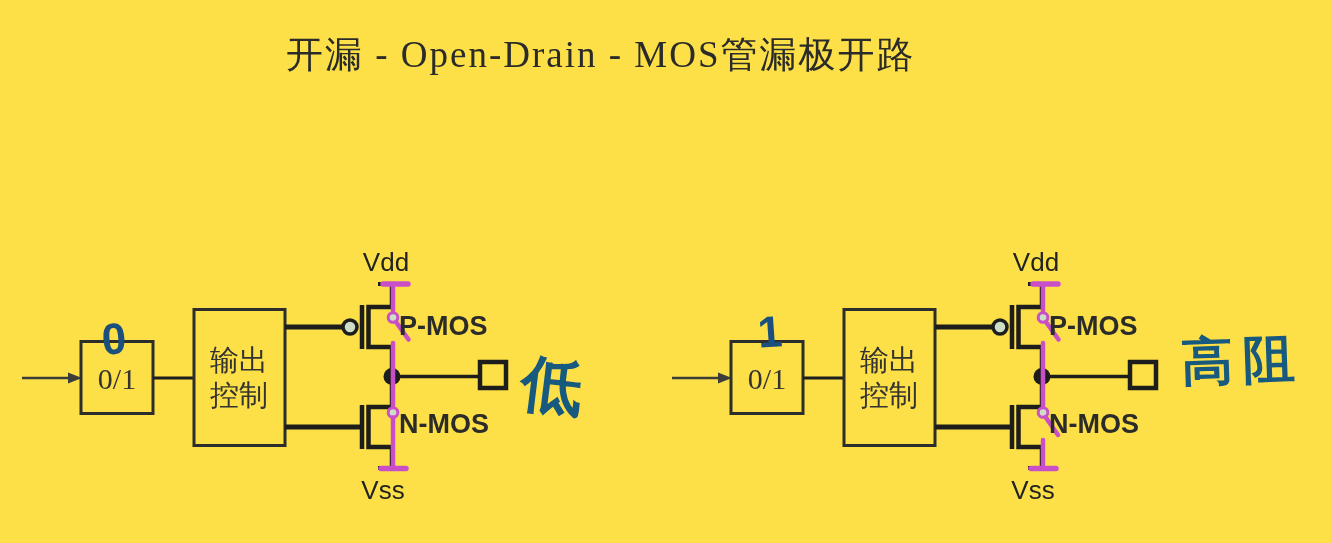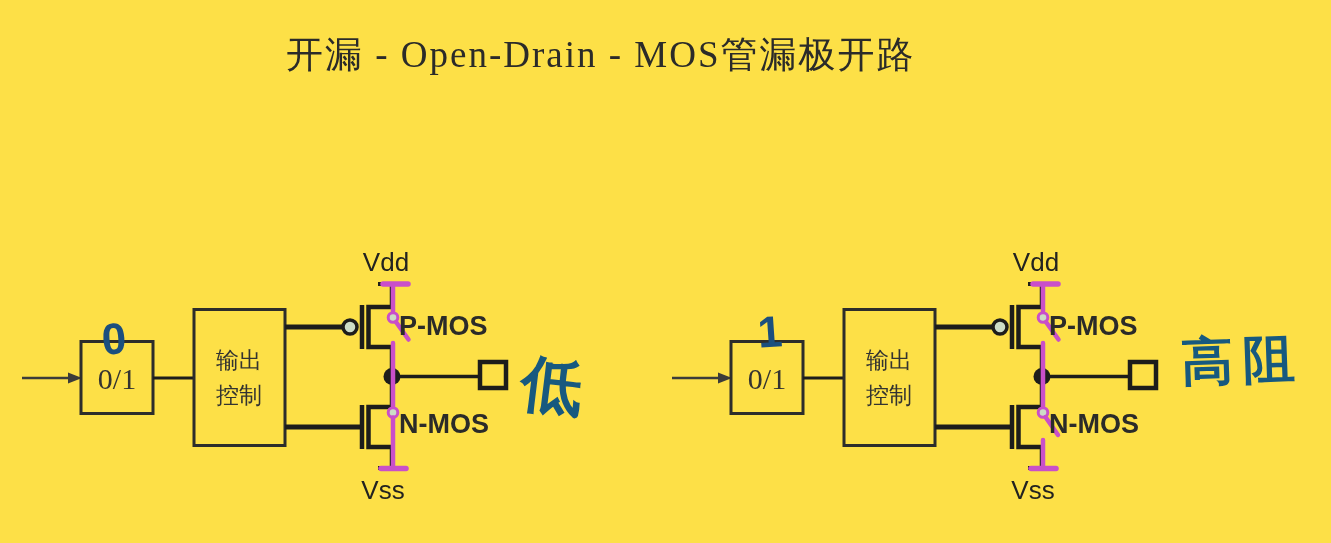--- a/index.html
+++ b/index.html
@@ -17,21 +17,21 @@
     font-size:37px;color:#2b2b29;letter-spacing:2px;white-space:nowrap;
   }
   svg.circuit-layer{position:absolute;left:0;top:0;}
   .label{position:absolute;transform:translate(-50%,-50%);color:#262624;white-space:nowrap;}
   .io-value{
     font-family:"Liberation Serif","DejaVu Serif",serif;
     font-size:30px;color:#333331;text-align:right;
   }
   .ctrl-label{
     font-family:"Liberation Serif","DejaVu Serif",serif;
-    font-size:23px;line-height:35px;color:#333331;text-align:center;
+    font-size:29px;line-height:35px;color:#333331;text-align:center;
   }
   .rail-label{font-size:26px;color:#222220;}
   .mos-label{transform:translate(0,-50%);font-size:27px;color:#2b2b29;font-weight:bold;}
   .hw{font-weight:bold;}
   .hw-digit{font-size:44px;color:#1b4f7e;transform:translate(-50%,-50%) rotate(-4deg);}
   .hw-low{font-size:62px;color:#17597f;transform:translate(-50%,-50%) rotate(7deg);}
   .hw-hiz{font-size:52px;color:#17597f;letter-spacing:10px;transform:translate(-50%,-50%) rotate(-2deg);}
 </style>
 </head>
 <body>

